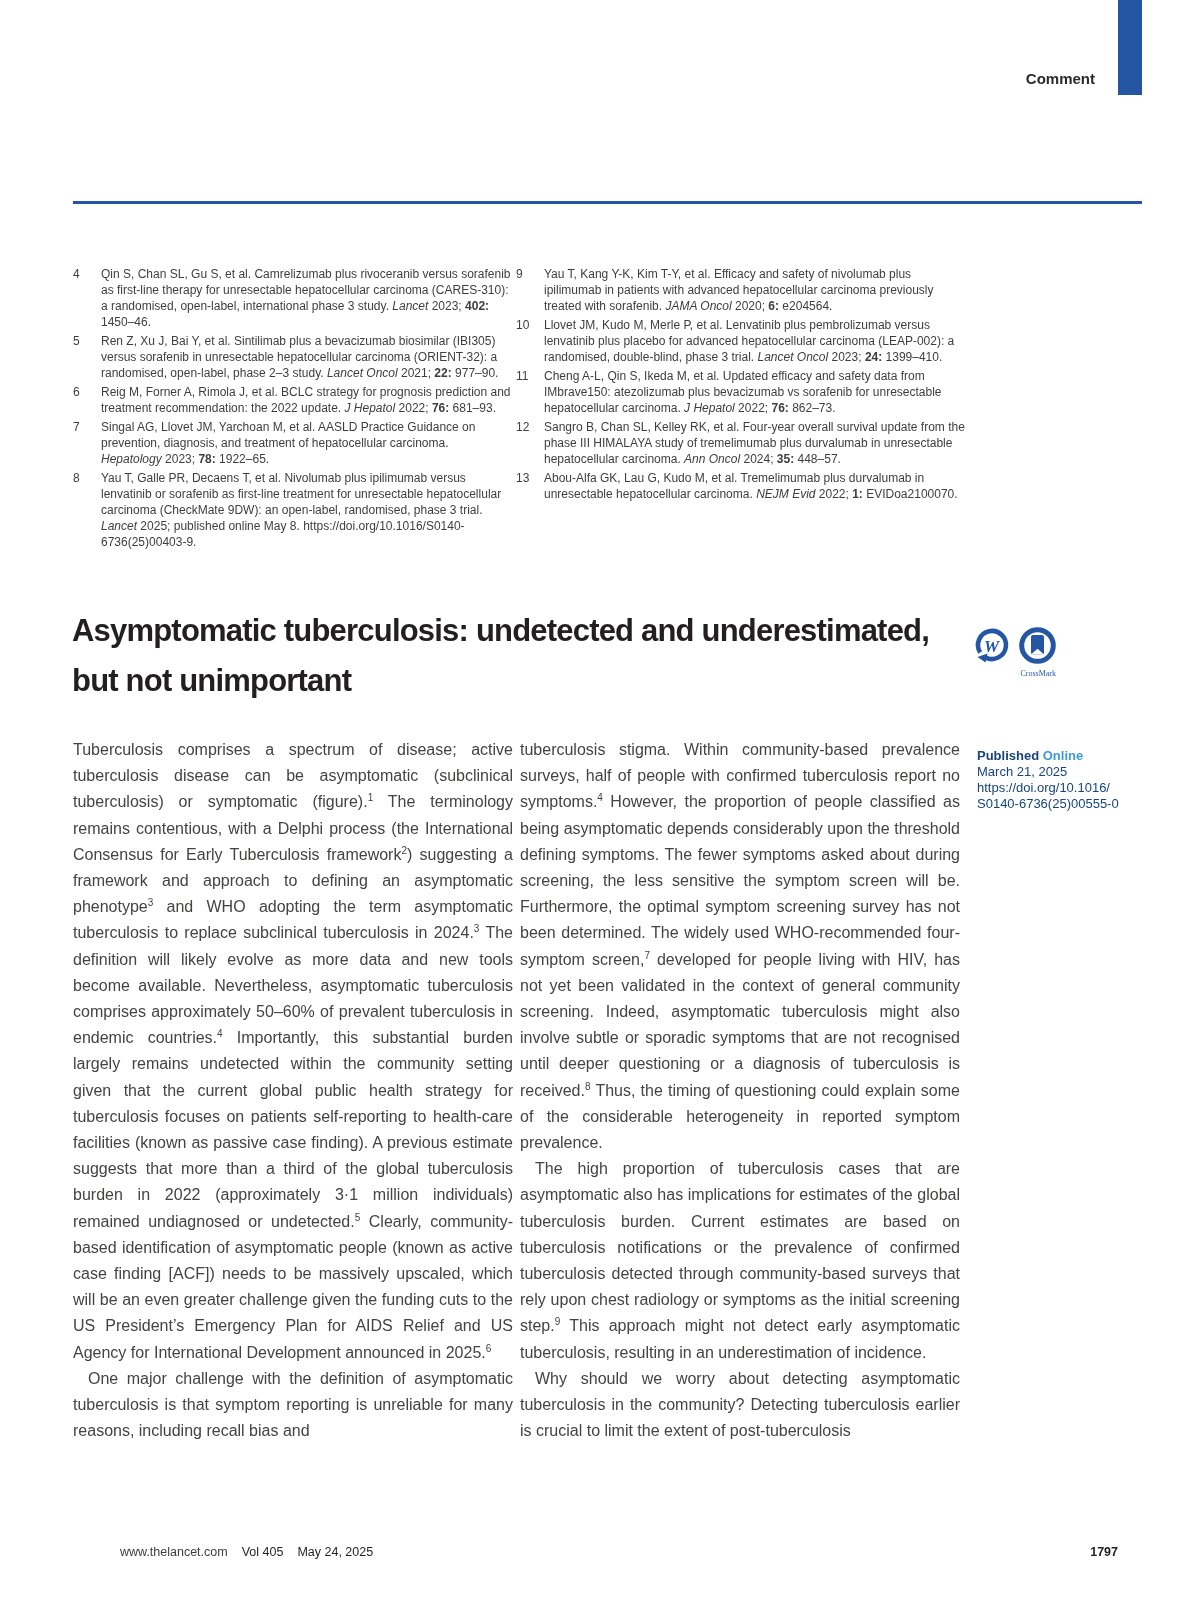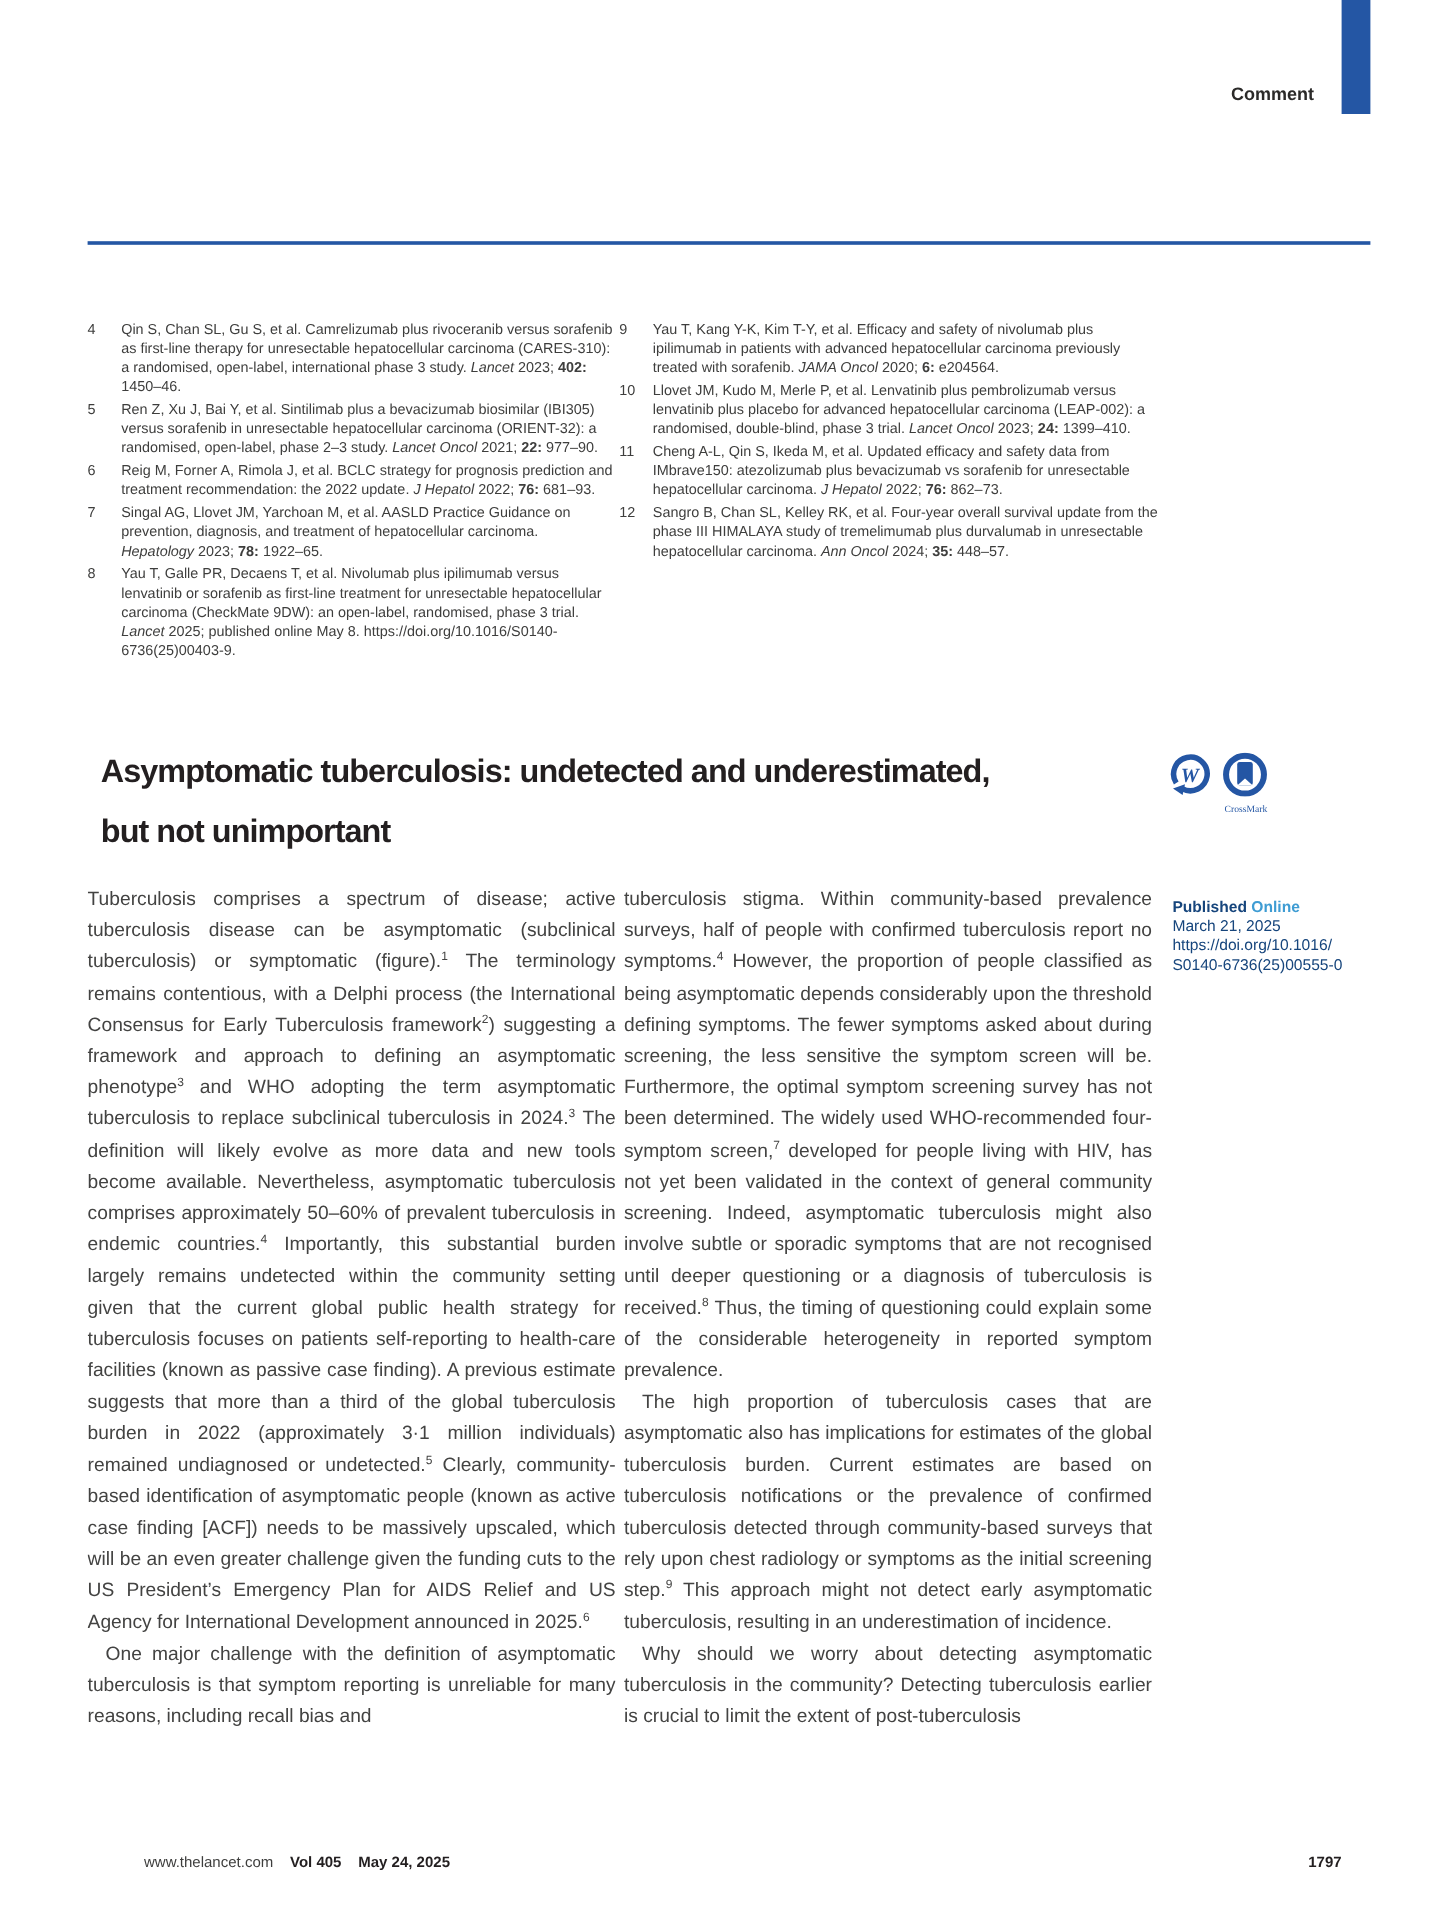--- a/index.html
+++ b/index.html
@@ -15,21 +15,21 @@
   .refs{position:absolute;top:266px;font-size:12px;line-height:16px;color:#3e3e3d;}
   .refs-left{left:73px;width:438px;}
   .refs-right{left:516px;width:450px;}
   .ref{display:flex;margin-bottom:3px;}
   .ref-num{flex:0 0 28px;}
   .ref-text{flex:1;}
   .it{font-style:italic;}
   .bd{font-weight:bold;margin-top:29px;}
 
   
-  .title{position:absolute;left:72px;top:606px;margin:12px;font-size:27px;line-height:50px;
+  .title{position:absolute;left:72px;top:606px;margin:0;font-size:31px;line-height:50px;
          font-weight:bold;color:#231f20;letter-spacing:-0.8px;white-space:nowrap;}
   .title-icons{position:absolute;left:973px;top:627px;display:flex;gap:9px;align-items:flex-start;}
   .crossmark{text-align:right;}
   .crossmark-label{font-size:8px;color:#2456a4;margin-top:1px;font-family:"Liberation Serif",serif;}
 
   
   .col{position:absolute;top:737px;width:440px;height:772px;overflow:hidden;
        font-size:16px;line-height:26.2px;text-align:justify;color:#434342;}
   .col-left{left:73px;}
   .col-right{left:520px;}
@@ -38,21 +38,21 @@
   sup{font-size:10px;line-height:0;}
 
   
   .pub-note{position:absolute;left:977px;top:748px;width:170px;font-size:13px;line-height:16px;color:#16457c;}
   .pub-dark{color:#16457c;font-weight:bold;}
   .pub-light{color:#3e9cd3;font-weight:bold;}
 
   
   .footer{position:absolute;left:73px;top:1545px;font-size:12.5px;color:#231f20;}
   .footer .site{color:#3e3e3d;margin-left:47px;}
-  .footer .fbold{font-weight:bold;margin-left:14px;}
+  .footer .fbold{font-weight:normal;margin-left:14px;}
   .page-num{position:absolute;top:1545px;right:82px;font-size:12.5px;font-weight:bold;color:#231f20;}
 </style>
 </head>
 <body>
 
 <div class="page">
 
   <div class="corner-bar"></div>
   <div class="comment-label">Comment</div>
   <div class="top-rule"></div>
@@ -88,20 +88,24 @@
         <span class="ref-num">10</span>
         <span class="ref-text"><span>Llovet JM, Kudo M, Merle P, et al. Lenvatinib plus pembrolizumab versus lenvatinib plus placebo for advanced hepatocellular carcinoma (LEAP-002): a randomised, double-blind, phase 3 trial. </span><span class="it">Lancet Oncol</span><span> 2023; </span><span class="bd">24:</span><span> 1399–410.</span></span>
       </div>
       <div class="ref">
         <span class="ref-num">11</span>
         <span class="ref-text"><span>Cheng A-L, Qin S, Ikeda M, et al. Updated efficacy and safety data from IMbrave150: atezolizumab plus bevacizumab vs sorafenib for unresectable hepatocellular carcinoma. </span><span class="it">J Hepatol</span><span> 2022; </span><span class="bd">76:</span><span> 862–73.</span></span>
       </div>
       <div class="ref">
         <span class="ref-num">12</span>
         <span class="ref-text"><span>Sangro B, Chan SL, Kelley RK, et al. Four-year overall survival update from the phase III HIMALAYA study of tremelimumab plus durvalumab in unresectable hepatocellular carcinoma. </span><span class="it">Ann Oncol</span><span> 2024; </span><span class="bd">35:</span><span> 448–57.</span></span>
+      </div>
+      <div class="ref">
+        <span class="ref-num">13</span>
+        <span class="ref-text"><span>Abou-Alfa GK, Lau G, Kudo M, et al. Tremelimumab plus durvalumab in unresectable hepatocellular carcinoma. </span><span class="it">NEJM Evid</span><span> 2022; </span><span class="bd">1:</span><span> EVIDoa2100070.</span></span>
       </div>
     </div>
 
   <h1 class="title">
     <div>Asymptomatic tuberculosis: undetected and underestimated,</div>
     <div>but not unimportant</div>
   </h1>
 
   <div class="title-icons">
     <div>

